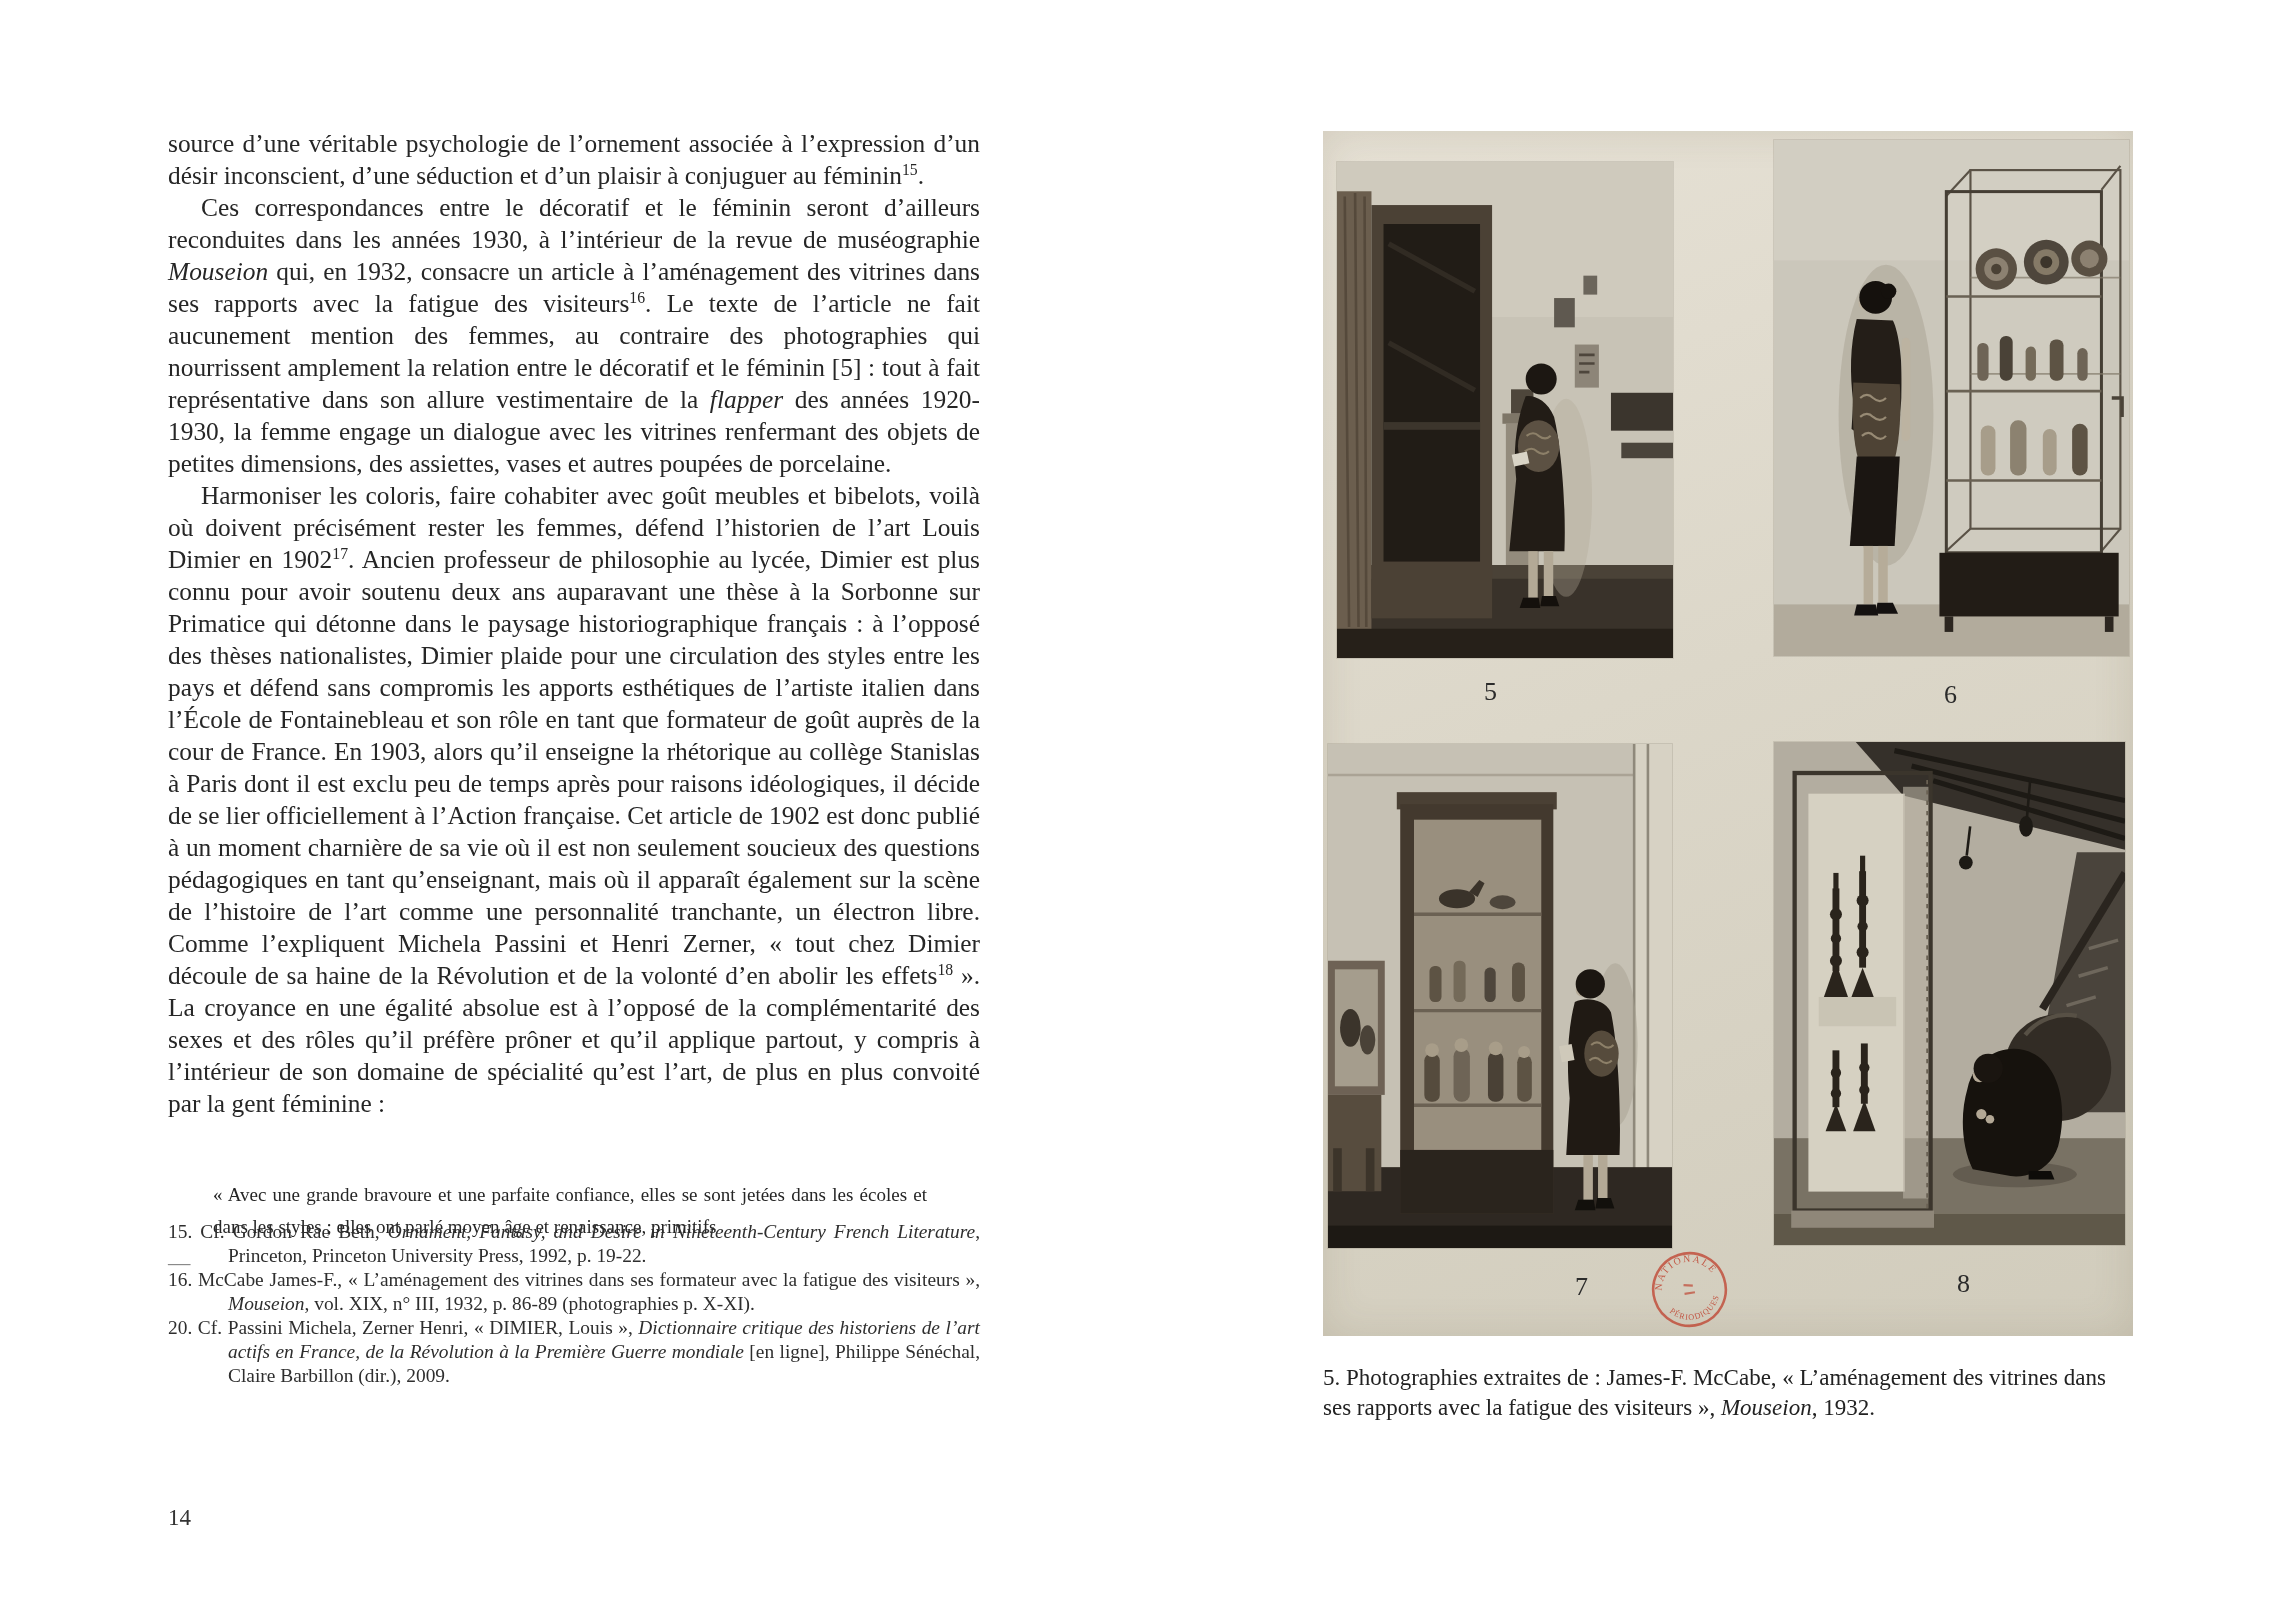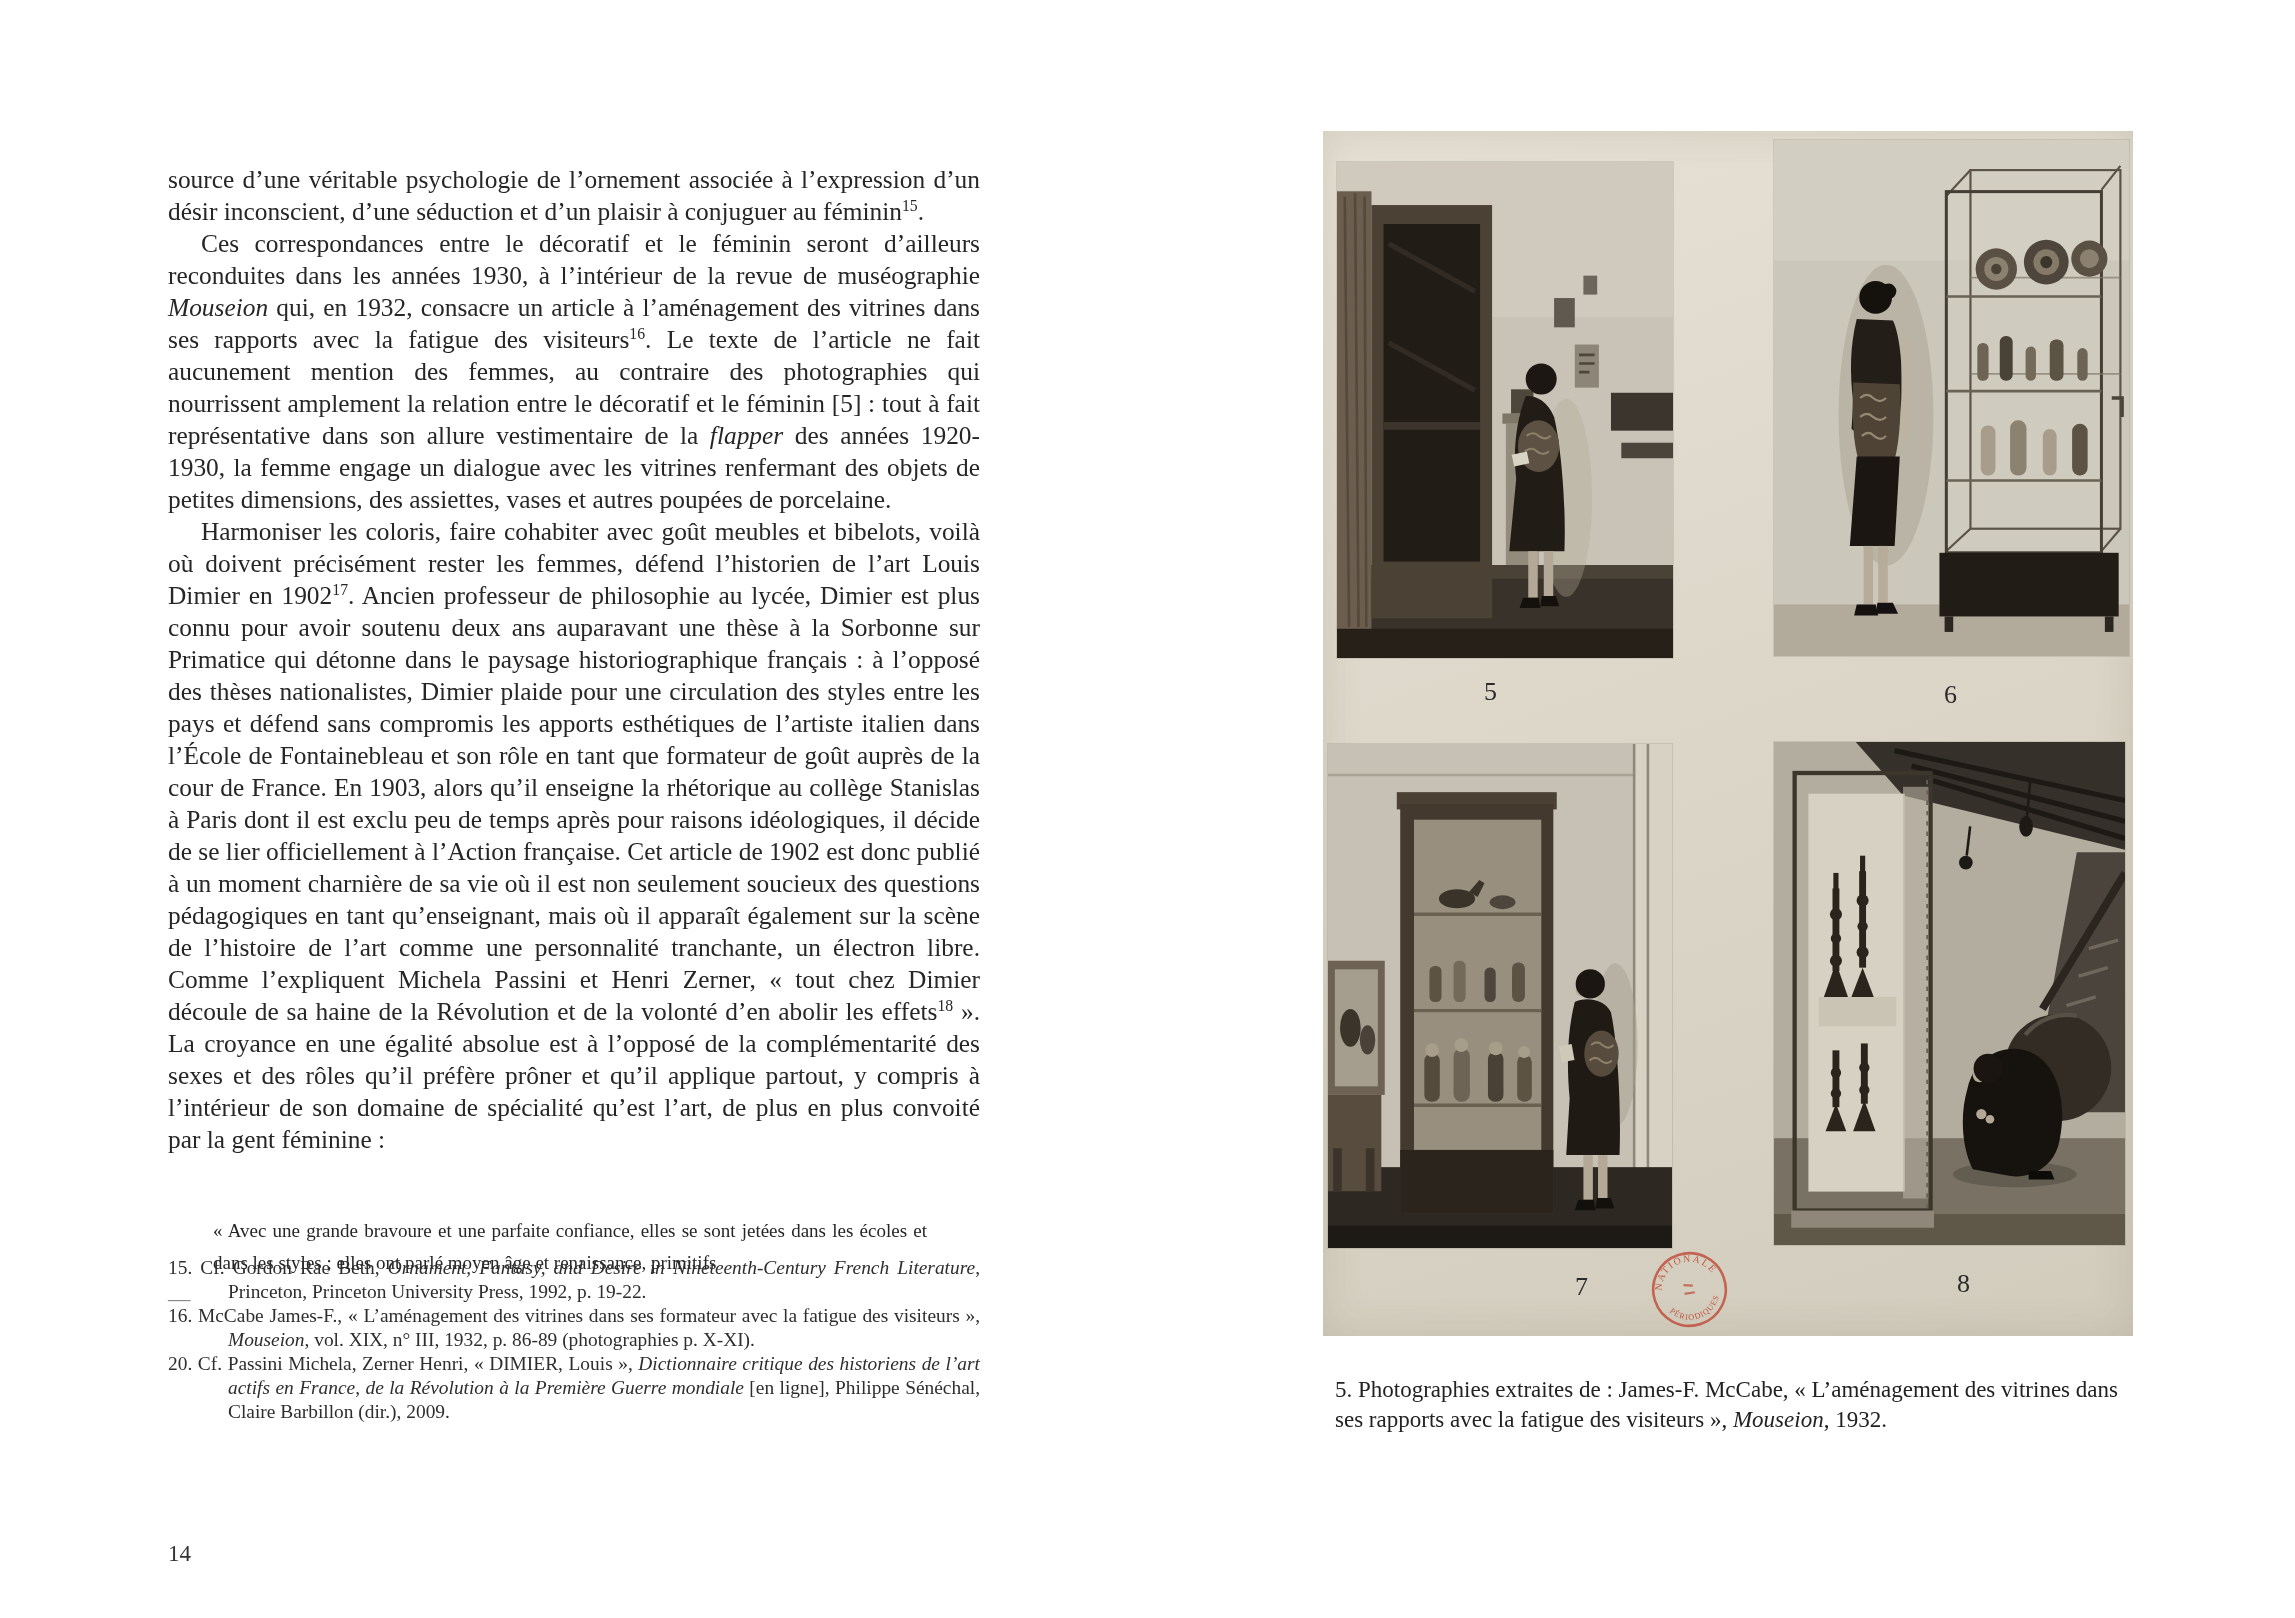--- a/index.html
+++ b/index.html
@@ -3,21 +3,21 @@
 <meta charset="utf-8">
 <style>
   html,body{margin:0;padding:0;}
   body{
     width:2295px;height:1618px;position:relative;overflow:hidden;
     background:#ffffff;
     font-family:"Liberation Serif","DejaVu Serif",serif;
     color:#262626;
   }
   
-  .left-page{position:absolute;inset:0;margin-top:36px;}
+  .left-page{position:absolute;inset:0;}
   .body-text{
     position:absolute;left:168px;top:127px;width:812px;
     font-size:25.4px;line-height:32px;text-align:justify;
     hyphens:auto;-webkit-hyphens:auto;
   }
   .body-text p{margin:0;text-indent:33px;}
   .body-text p.noindent{text-indent:0;}
   .body-text sup,.footnotes sup{font-size:0.62em;line-height:0;vertical-align:super;}
   .quote{
     position:absolute;left:213px;top:1179px;width:714px;
@@ -58,21 +58,21 @@
   }
   .n5{left:133px;top:546px;}
   .n6{left:593px;top:549px;}
   .n7{left:224px;top:1141px;}
   .n8{left:606px;top:1138px;}
   .stamp{
     position:absolute;left:319px;top:1111px;width:95px;height:95px;
     transform:rotate(-18deg);opacity:.85;
   }
   .caption{
-    position:absolute;left:1323px;top:1363px;width:800px;margin:12px;
+    position:absolute;left:1323px;top:1363px;width:800px;margin:0;
     font-size:23px;line-height:30px;color:#222;text-align:left;
   }
 </style>
 </head>
 <body>
 
 <main>
 
   <section class="left-page">
     <div class="body-text">

